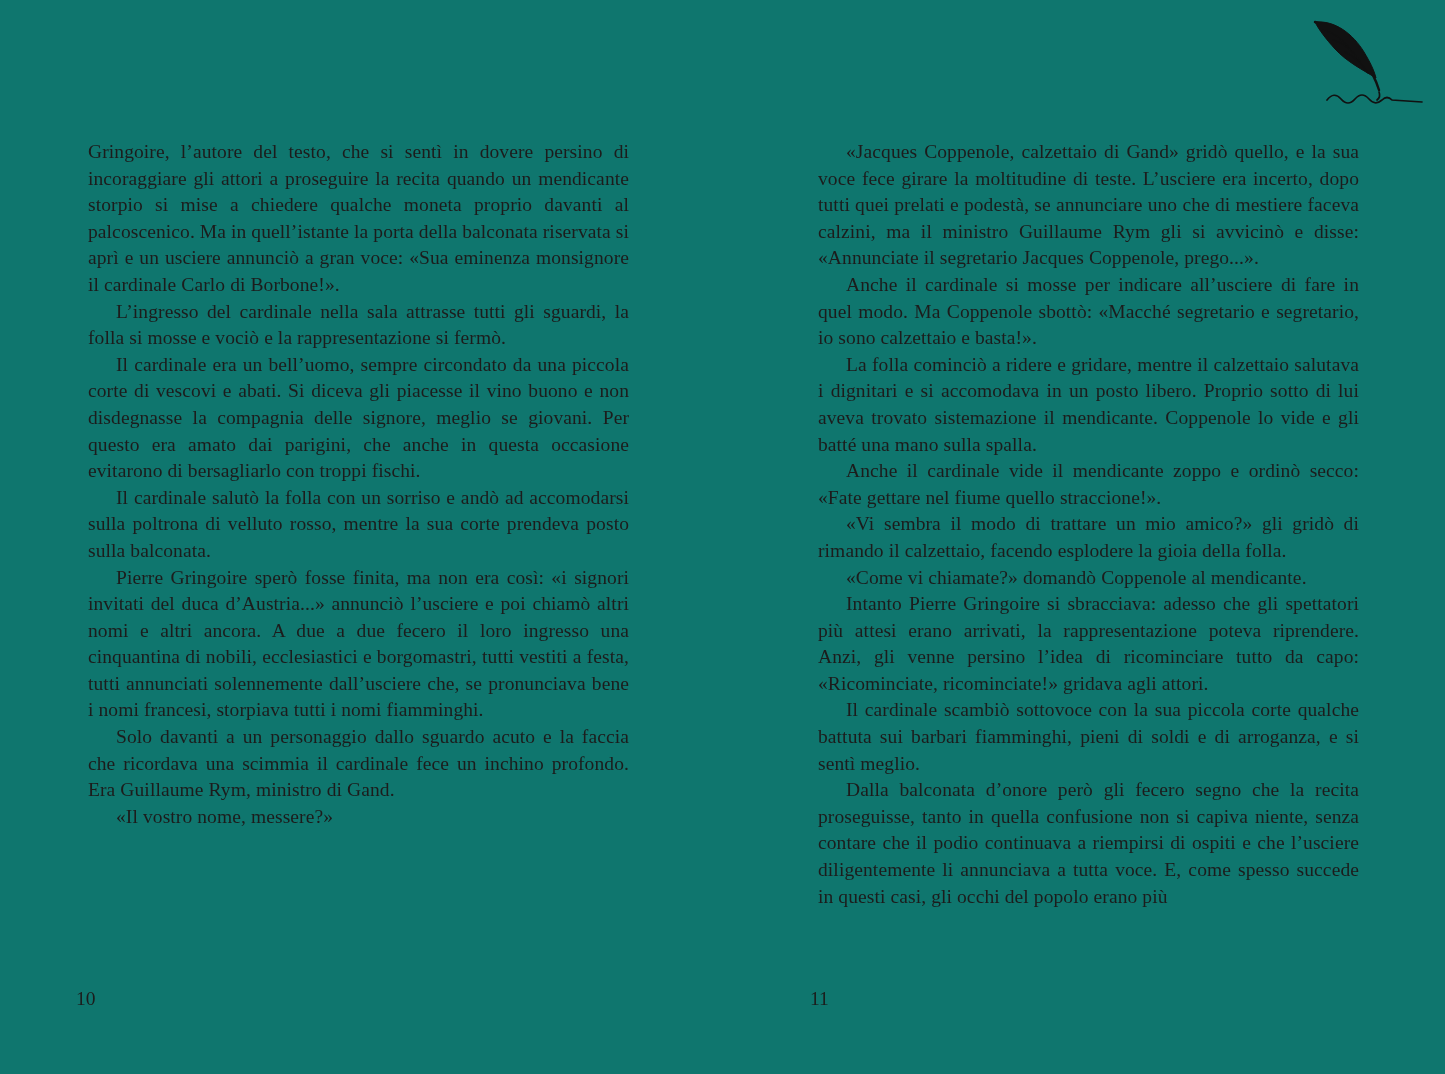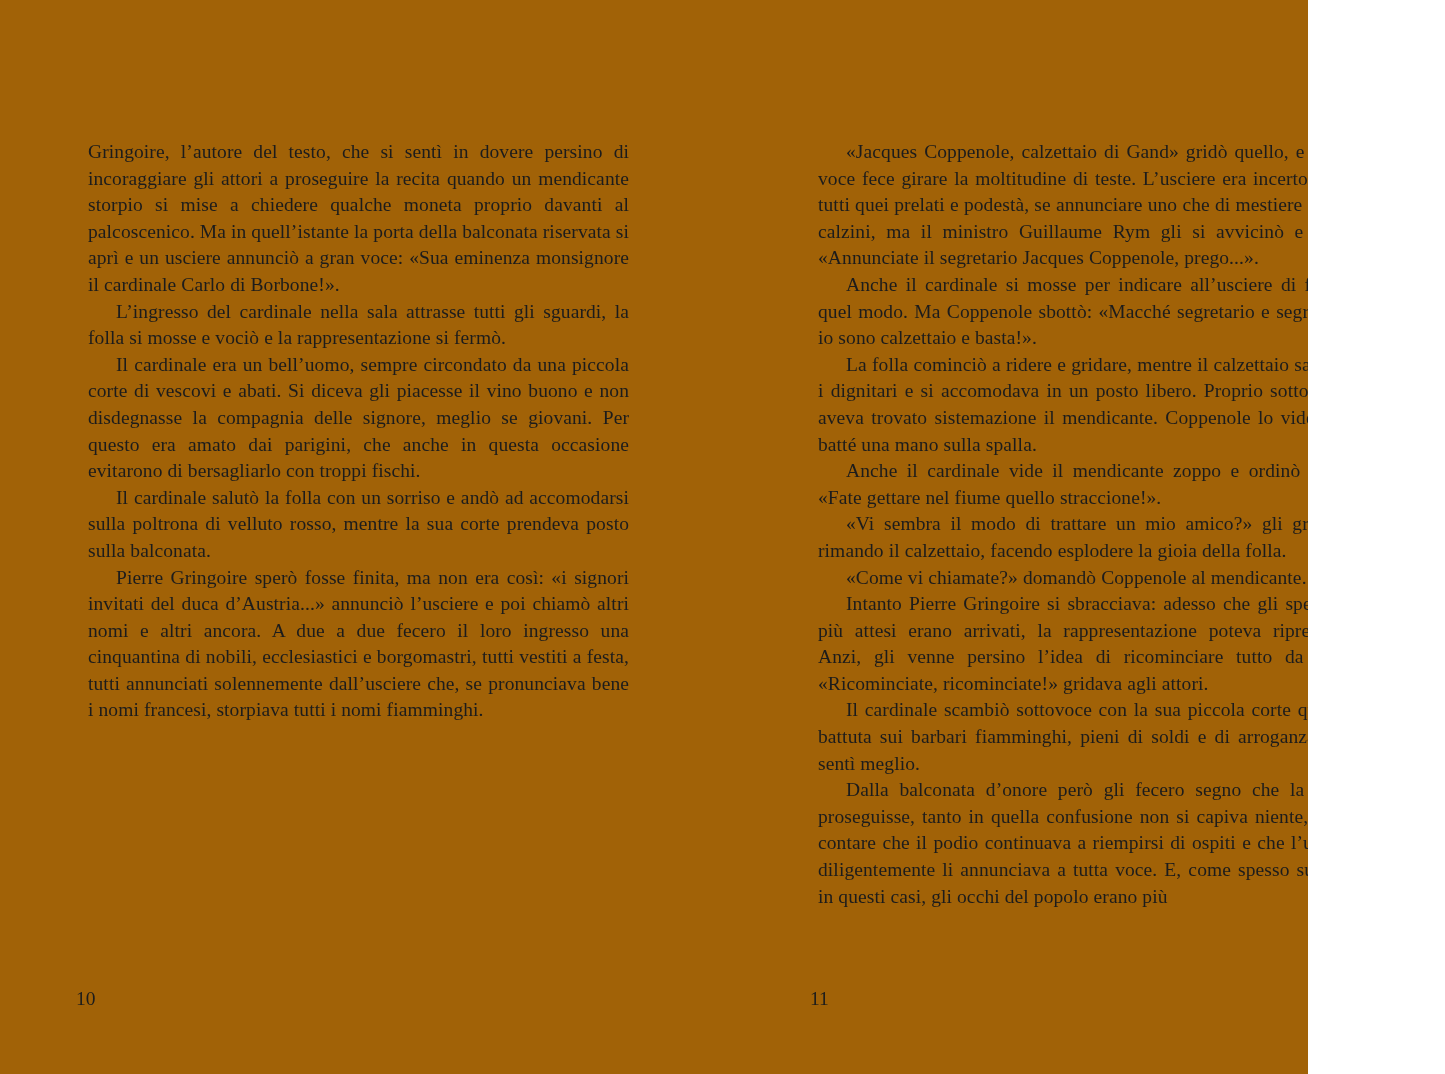--- a/index.html
+++ b/index.html
@@ -2,23 +2,23 @@
 <html lang="it"><head>
 <meta charset="utf-8">
 <style>
   html, body {
     margin: 0;
     padding: 0;
     background: #ffffff;
   }
   .spread {
     position: relative;
-    width: 1308px;
+    width: 1445px;
     height: 1074px;
-    background: #a16207;
+    background: #0f766e;
     color: #1c1c1c;
     font-family: "Liberation Serif", "DejaVu Serif", serif;
     overflow: hidden;
   }
   .text-col {
     position: absolute;
     top: 139px;
     width: 541px;
     font-size: 19.5px;
     line-height: 26.6px;
@@ -70,20 +70,22 @@
       <path d="M86 76 q 2 5 -2 8" stroke-width="1.7"></path>
     </g>
   </svg>
 
   <div class="text-col left">
     <p class="para no-indent">Gringoire, l’autore del testo, che si sentì in dovere persino di incoraggiare gli attori a proseguire la recita quando un mendicante storpio si mise a chiedere qualche moneta proprio davanti al palcoscenico. Ma in quell’istante la porta della balconata riservata si aprì e un usciere annunciò a gran voce: «Sua eminenza monsignore il cardinale Carlo di Borbone!».</p>
     <p class="para">L’ingresso del cardinale nella sala attrasse tutti gli sguardi, la folla si mosse e vociò e la rappresentazione si fermò.</p>
     <p class="para">Il cardinale era un bell’uomo, sempre circondato da una piccola corte di vescovi e abati. Si diceva gli piacesse il vino buono e non disdegnasse la compagnia delle signore, meglio se giovani. Per questo era amato dai parigini, che anche in questa occasione evitarono di bersagliarlo con troppi fischi.</p>
     <p class="para">Il cardinale salutò la folla con un sorriso e andò ad accomodarsi sulla poltrona di velluto rosso, mentre la sua corte prendeva posto sulla balconata.</p>
     <p class="para">Pierre Gringoire sperò fosse finita, ma non era così: «i signori invitati del duca d’Austria...» annunciò l’usciere e poi chiamò altri nomi e altri ancora. A due a due fecero il loro ingresso una cinquantina di nobili, ecclesiastici e borgomastri, tutti vestiti a festa, tutti annunciati solennemente dall’usciere che, se pronunciava bene i nomi francesi, storpiava tutti i nomi fiamminghi.</p>
+    <p class="para">Solo davanti a un personaggio dallo sguardo acuto e la faccia che ricordava una scimmia il cardinale fece un inchino profondo. Era Guillaume Rym, ministro di Gand.</p>
+    <p class="para">«Il vostro nome, messere?»</p>
   </div>
   <div class="page-number left">10</div>
 
   <div class="text-col right">
     <p class="para">«Jacques Coppenole, calzettaio di Gand» gridò quello, e la sua voce fece girare la moltitudine di teste. L’usciere era incerto, dopo tutti quei prelati e podestà, se annunciare uno che di mestiere faceva calzini, ma il ministro Guillaume Rym gli si avvicinò e disse: «Annunciate il segretario Jacques Coppenole, prego...».</p>
     <p class="para">Anche il cardinale si mosse per indicare all’usciere di fare in quel modo. Ma Coppenole sbottò: «Macché segretario e segretario, io sono calzettaio e basta!».</p>
     <p class="para">La folla cominciò a ridere e gridare, mentre il calzettaio salutava i dignitari e si accomodava in un posto libero. Proprio sotto di lui aveva trovato sistemazione il mendicante. Coppenole lo vide e gli batté una mano sulla spalla.</p>
     <p class="para">Anche il cardinale vide il mendicante zoppo e ordinò secco: «Fate gettare nel fiume quello straccione!».</p>
     <p class="para">«Vi sembra il modo di trattare un mio amico?» gli gridò di rimando il calzettaio, facendo esplodere la gioia della folla.</p>
     <p class="para">«Come vi chiamate?» domandò Coppenole al mendicante.</p>

